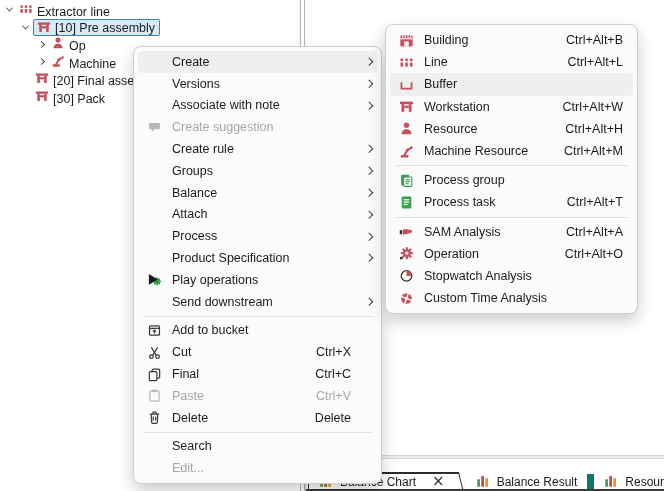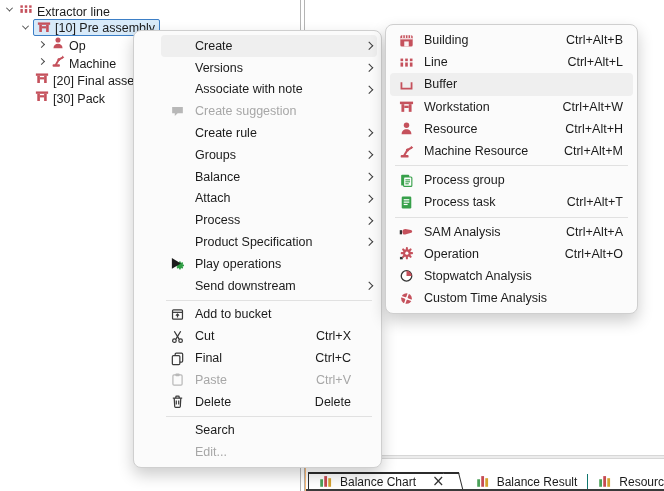--- a/index.html
+++ b/index.html
@@ -24,28 +24,28 @@
 
   
   .rpanel { position:absolute; left:305px; top:0; right:0; height:455px; background:#fff; }
   .hdivide { position:absolute; left:305px; right:0; top:455px; height:4px; background:#ececec; border-top:1px solid #d7d7d7; border-bottom:1px solid #d7d7d7; }
 
   
   .tabstrip { position:absolute; left:306px; right:0; top:459px; height:32px; background:#fff; display:flex; align-items:flex-end; border-bottom:2px solid #3a3a3a; overflow:hidden; }
   .tab { display:flex; align-items:center; gap:6px; padding:0 10px; font-size:12px; white-space:nowrap; cursor:default; }
   .tab.active { position:relative; background:#fff; border-top:2px solid #2b2b2b; border-left:1px solid #2b2b2b; margin-left:2px; margin-right:13px; padding-right:6px; z-index:2; }
   .tab.active::after { content:""; position:absolute; right:-8px; top:-2px; bottom:0; width:15px; background:#fff; border-right:1.6px solid #2b2b2b; border-top:2px solid #2b2b2b; transform:skewX(14deg); z-index:-1; }
-  .tab.inactive { border-right:1px solid #0f766e; }
+  .tab.inactive { border-right:7px solid #0f766e; }
   .tab.inactive:first-of-type { border-left:1px solid #bdbdbd; }
   .tabicon { display:inline-flex; width:15px; height:15px; }
   .tclose { font-size:15px; line-height:1; color:#333; padding:0 2px; margin-left:8px; font-family:"DejaVu Sans", sans-serif; }
 
   
   .menu { position:absolute; background:#fbfbfb; border:1px solid #cfcfcf; border-radius:8px; box-shadow:0 7px 16px rgba(0,0,0,.20); padding:4px 0; }
-  .cmenu { left:133px; top:30px; width:249px; z-index:10;padding-left:23px; }
+  .cmenu { left:133px; top:46px; width:249px; z-index:10; }
   .smenu { left:385px; top:24px; width:253px; z-index:11; }
   .mi { display:flex; align-items:center; margin:0 4px; padding:0 6px 0 4px; border-radius:4px; cursor:default; }
   .cmenu .mi { height:21.8px; }
   .smenu .mi { height:22.2px; }
   .mi.hl { background:#efefef; }
   .mi.dis { color:#a7a7a7; }
   .mic { width:24px; display:inline-flex; align-items:center; justify-content:center; flex:0 0 24px; }
   .mic svg { width:15px; height:15px; }
   .mlabel { padding-left:6px; flex:1 1 auto; white-space:nowrap; }
   .msc { margin-left:auto; padding-right:4px; white-space:nowrap; }

